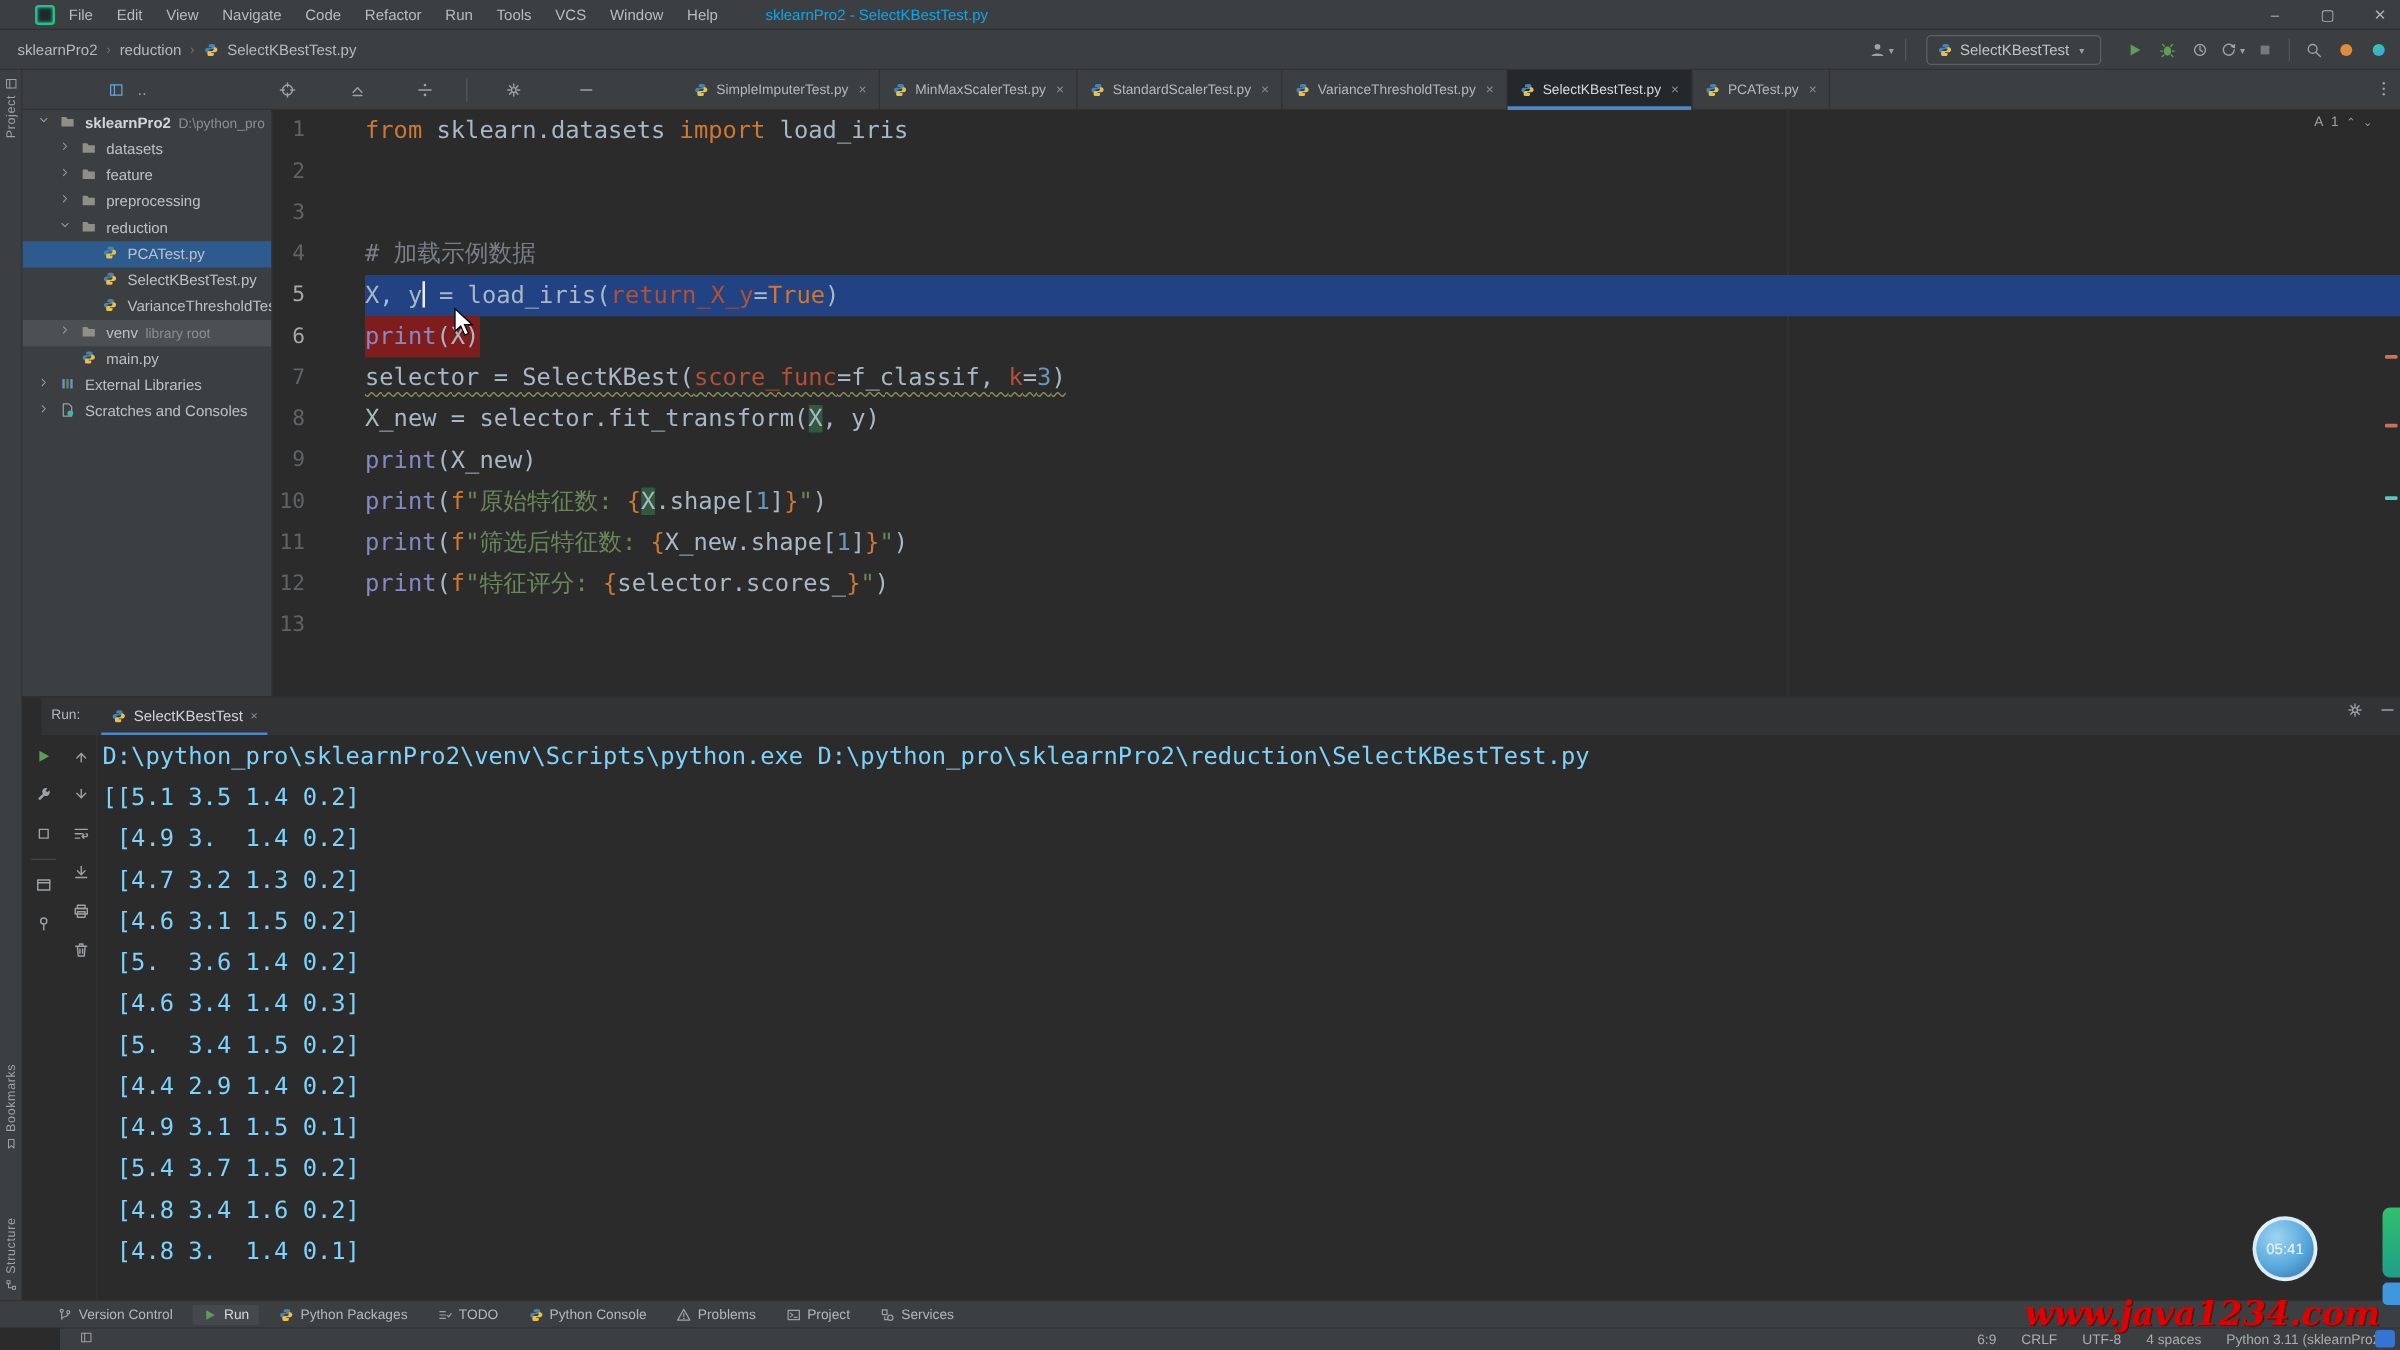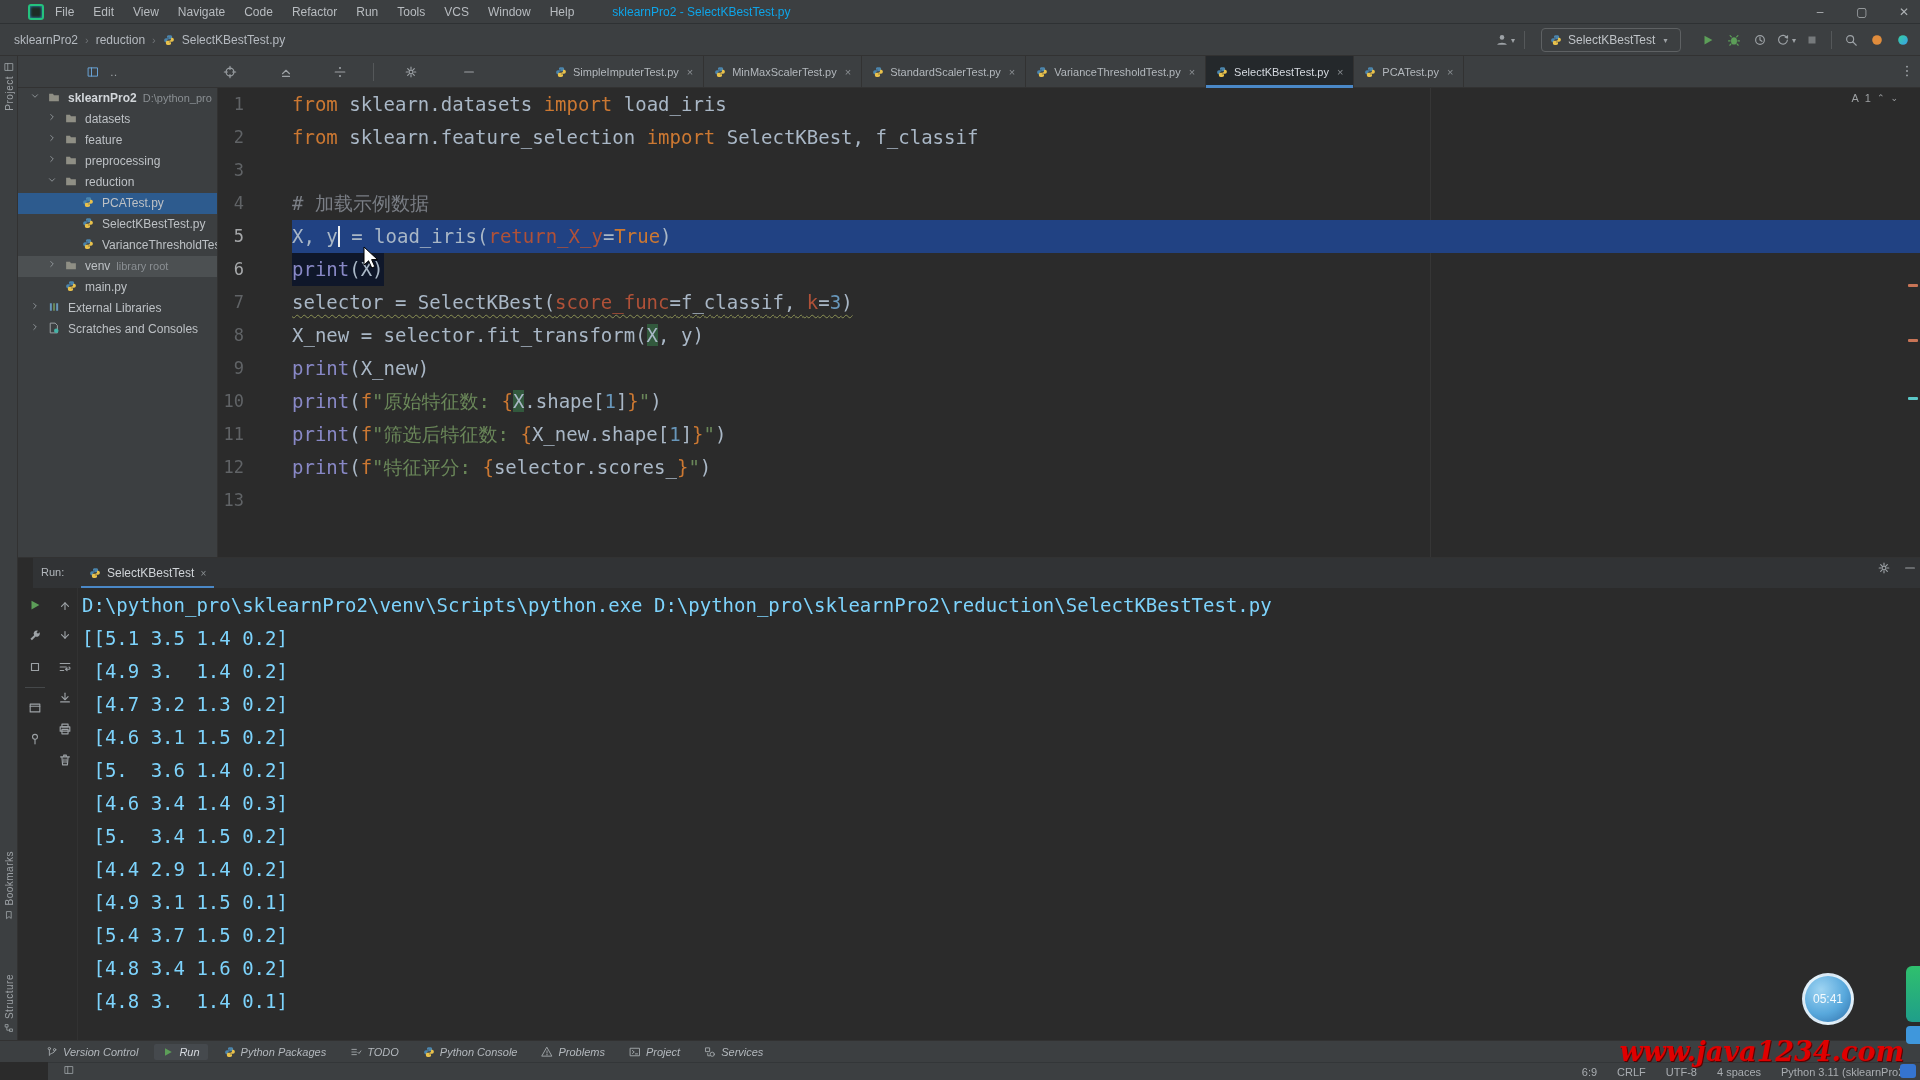--- a/index.html
+++ b/index.html
@@ -71,21 +71,21 @@
 
   
   #editor { position:absolute; left:218px; top:88px; width:1702px; height:469px; background:#2b2b2b; overflow:hidden; }
   #editor-lines { position:absolute; left:0; top:0; width:100%; }
   .eline { display:flex; height:33px; line-height:33px; font-family:"DejaVu Sans Mono","Liberation Mono",monospace; font-size:19px; }
   .eline .ln { width:26px; flex:none; text-align:right; color:#606366; font-size:17px; }
   .eline .ln.cur { color:#a6a8aa; }
   .eline .gap { width:48px; flex:none; }
   .eline .code { white-space:pre; }
   .eline.selfull .code { background:#214283; flex:1; }
-  .seltext { background:#0f172a;text-align:center; }
+  .seltext { background:#7f1d1d;text-align:center; }
   .wavy { text-decoration:underline; text-decoration-style:wavy; text-decoration-color:rgba(154,160,90,.85);
     text-underline-offset:5px; text-decoration-thickness:1px; }
   .tok.kw { color:#cc7832; }
   .tok.d  { color:#a9b7c6; }
   .tok.cm { color:#7a7e85; }
   .tok.str{ color:#6a8759; }
   .tok.br { color:#cc7832; }
   .tok.num{ color:#6897bb; }
   .tok.bi { color:#8888c6; }
   .tok.par{ color:#b05138; }
@@ -112,21 +112,21 @@
   .ct-col.c2 { left:34px; width:26px; }
   .ctbtn { width:22px; height:22px; display:flex; align-items:center; justify-content:center; }
   .ctbtn.dis { color:#5f6365; }
   .ct-sep { width:20px; height:1px; background:#45484a; }
   #console { position:absolute; left:64px; top:31px; width:1836px; height:452px; overflow:hidden; }
   .cline { white-space:pre; font-family:"DejaVu Sans Mono","Liberation Mono",monospace; font-size:19px;
     line-height:33px; color:#7dd3fc; }
 
   
   #bottombar { position:absolute; left:0; top:1040px; width:1920px; height:22px; background:#3c3f41;
-    border-top:1px solid #323232; display:flex; align-items:center;font-style:italic; }
+    border-top:1px solid #323232; display:flex; align-items:center; }
   #bb-items { display:flex; gap:8px; margin-left:38px; }
   .bb-item { display:flex; align-items:center; gap:5px; font-size:11px; color:#b3b8bd; padding:2px 8px; border-radius:2px; }
   .bb-item.active { background:#45494d; color:#d6dae0; }
   .bb-item .ic svg { width:12px; height:12px; }
   #statusbar { position:absolute; left:0; top:1062px; width:1920px; height:18px; background:#3c3f41;
     border-top:1px solid #333638;margin-left:48px; }
   #status-left { position:absolute; left:16px; top:2px; }
   #status-right { position:absolute; right:30px; top:0; height:18px; display:flex; align-items:center; gap:20px;
     font-size:11px; color:#a9adb1; }
 
@@ -582,21 +582,20 @@
     <div id="margin-line"></div>
     <div id="editor-lines">
         <div class="eline">
           <span class="ln">1</span>
           <span class="gap"></span>
           <span class="code"><span class="tok kw">from </span><span class="tok d">sklearn.datasets </span><span class="tok kw">import </span><span class="tok d">load_iris</span></span>
         </div>
         <div class="eline">
           <span class="ln">2</span>
           <span class="gap"></span>
-          <span class="code"><span class="tok kw">from </span><span class="tok d">sklearn.feature_selection </span><span class="tok kw">import </span><span class="tok d">SelectKBest, f_classif</span></span>
         </div>
         <div class="eline">
           <span class="ln">3</span>
           <span class="gap"></span>
           <span class="code"></span>
         </div>
         <div class="eline">
           <span class="ln">4</span>
           <span class="gap"></span>
           <span class="code"><span class="tok cm"># 加载示例数据</span></span>

